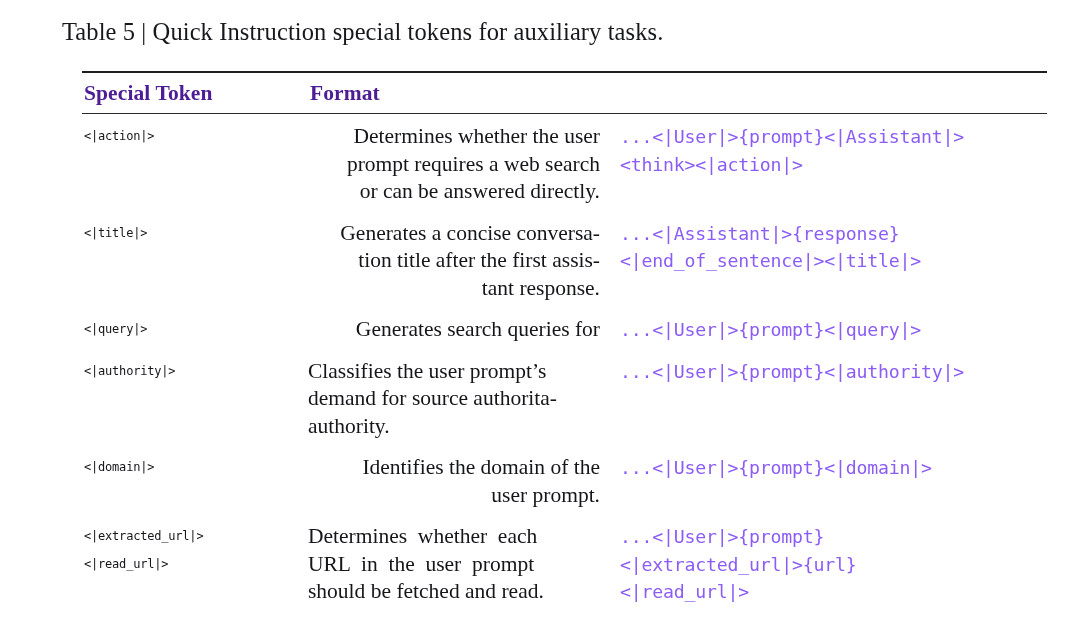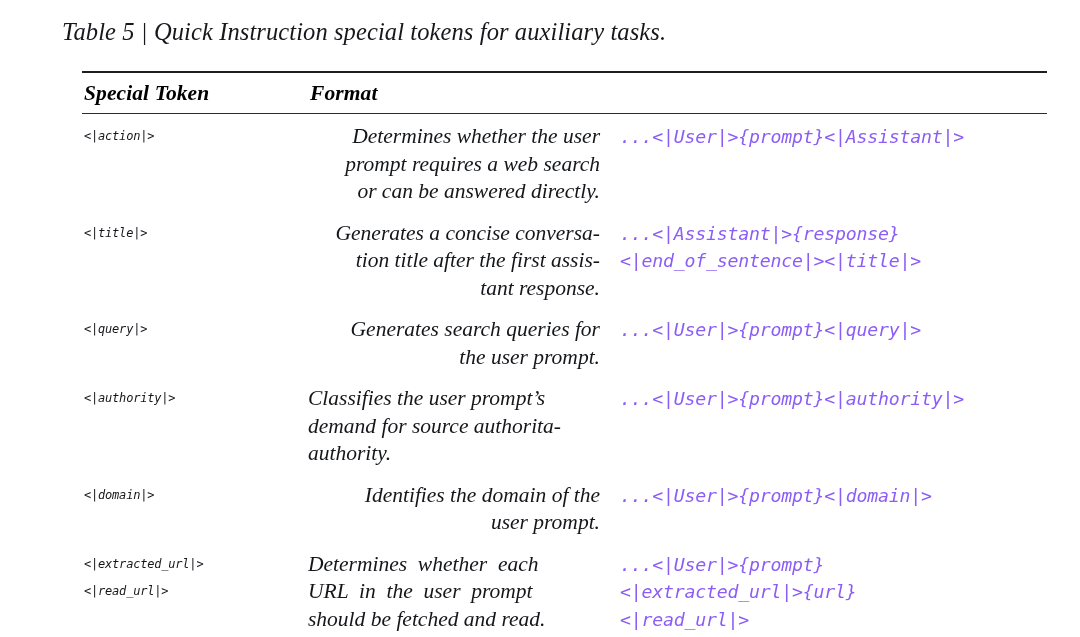--- a/index.html
+++ b/index.html
@@ -14,21 +14,20 @@
     font-family: "Liberation Serif", "DejaVu Serif", serif;
     color: #14161a;
     -webkit-font-smoothing: antialiased;
   }
 
   .page {
     position: relative;
     width: 1080px;
     height: 500px;
     box-sizing: border-box;
-    font-style: italic;
   }
 
   
   .caption {
     position: absolute;
     left: 62px;
     top: 17px;
     font-size: 24.5px;
     line-height: 30px;
     font-family: "Liberation Serif", "DejaVu Serif", serif;
@@ -59,21 +58,21 @@
     display: grid;
     grid-template-columns: 226px 312px 427px;
     padding: 7px 0 7px 2px;
   }
   .th {
     font-weight: bold;
     font-size: 21.5px;
     line-height: 26px;
     font-family: "Liberation Serif", "DejaVu Serif", serif;
     letter-spacing: 0.1px;
-    color: #000000;
+    color: #4c1d95;
   }
 
   .tbody {
     padding-top: 9px;
     padding-bottom: 11px;
   }
 
   .row {
     display: grid;
     grid-template-columns: 226px 312px 427px;
@@ -138,20 +137,21 @@
           <div class="cell-token">
             <span class="tok-line">&lt;|action|&gt;</span>
           </div>
           <div class="cell-desc">
             <span class="d-line">Determines whether the user</span>
             <span class="d-line">prompt requires a web search</span>
             <span class="d-line">or can be answered directly.</span>
           </div>
           <div class="cell-fmt">
             <span class="f-line">...&lt;|User|&gt;{prompt}&lt;|Assistant|&gt;</span>
+            <span class="f-line">&lt;think&gt;&lt;|action|&gt;</span>
           </div>
         </div>
         <div class="row">
           <div class="cell-token">
             <span class="tok-line">&lt;|title|&gt;</span>
           </div>
           <div class="cell-desc">
             <span class="d-line">Generates a concise conversa-</span>
             <span class="d-line">tion title after the first assis-</span>
             <span class="d-line">tant response.</span>
@@ -160,21 +160,20 @@
             <span class="f-line">...&lt;|Assistant|&gt;{response}</span>
             <span class="f-line">&lt;|end_of_sentence|&gt;&lt;|title|&gt;</span>
           </div>
         </div>
         <div class="row">
           <div class="cell-token">
             <span class="tok-line">&lt;|query|&gt;</span>
           </div>
           <div class="cell-desc">
             <span class="d-line">Generates search queries for</span>
-            <span class="d-line">the user prompt.</span>
           </div>
           <div class="cell-fmt">
             <span class="f-line">...&lt;|User|&gt;{prompt}&lt;|query|&gt;</span>
           </div>
         </div>
         <div class="row">
           <div class="cell-token">
             <span class="tok-line">&lt;|authority|&gt;</span>
           </div>
           <div class="cell-desc justify">

